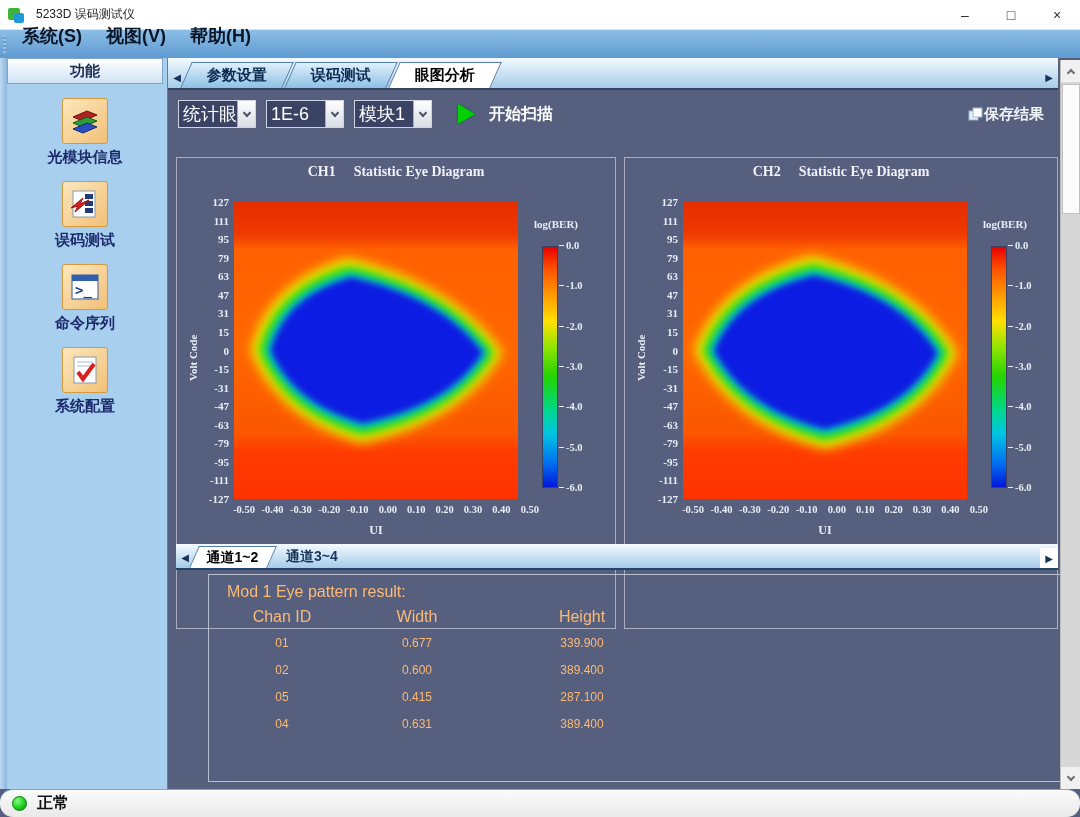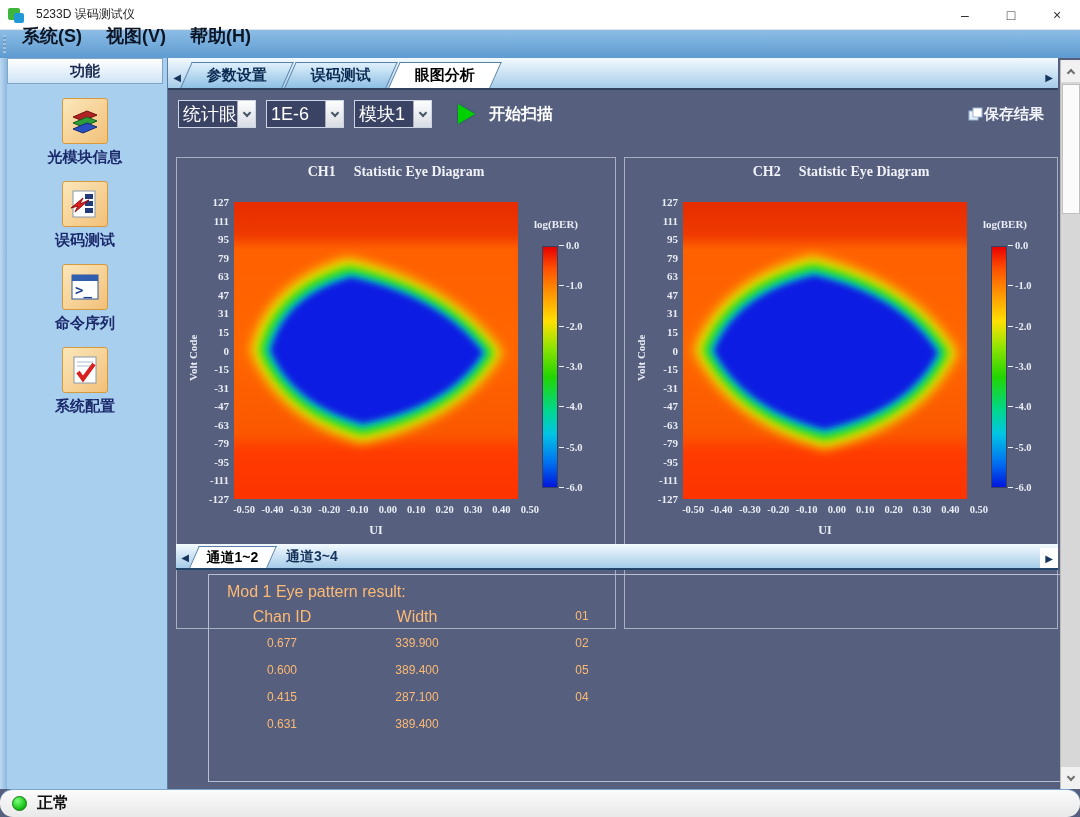--- a/index.html
+++ b/index.html
@@ -421,20 +421,21 @@
         </div>
       <div class="spacer" style="flex:1;"></div>
       <div class="strip-arrow" style="background:#fff;height:20px;">▶</div>
     </div>
 
     <div class="results-panel">
       <div class="results-title">Mod 1 Eye pattern result:</div>
       <div class="results-grid" id="results-grid">
           <div class="hdr">Chan ID</div>
           <div class="hdr">Width</div>
+          <div class="hdr">Height</div>
           <div>01</div>
           <div>0.677</div>
           <div>339.900</div>
           <div>02</div>
           <div>0.600</div>
           <div>389.400</div>
           <div>05</div>
           <div>0.415</div>
           <div>287.100</div>
           <div>04</div>

